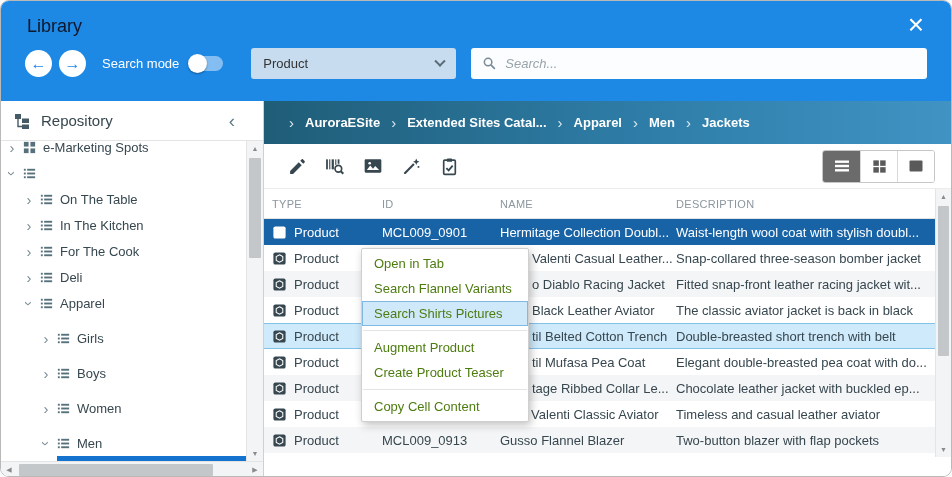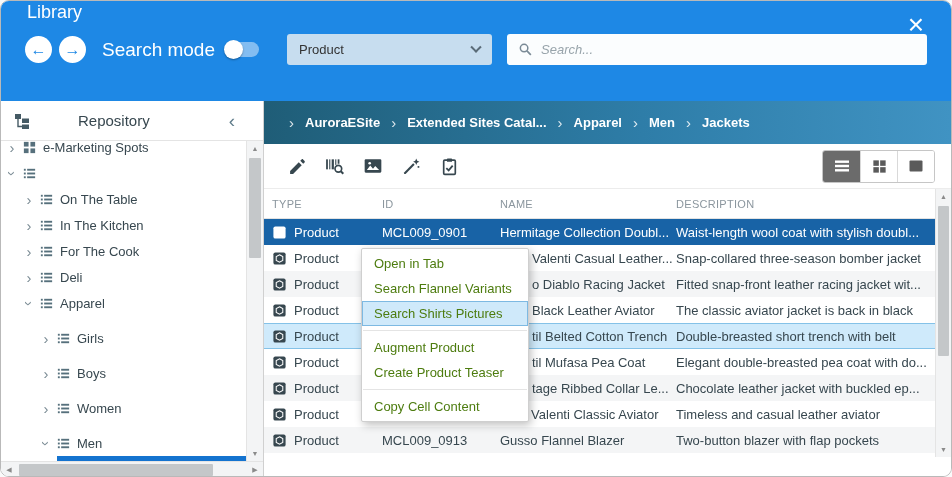--- a/index.html
+++ b/index.html
@@ -2,49 +2,49 @@
 <html><head>
 <meta charset="utf-8">
 <style>
   * { box-sizing: border-box; margin: 0; padding: 0; }
   body { margin:0; background:#fafafa; font-family:"Liberation Sans", sans-serif; }
   .window { position:relative; width:952px; height:477px; background:#fff;
             border:1px solid #b9b9b9; border-radius:9px; overflow:hidden; }
 
   
   .app-header { height:100px; background:#1e88e5; position:relative; }
-  .app-title { color:#ffffff; font-size:18px; font-weight:500; padding:1px 0 0 26px; }
+  .app-title { color:#0f172a; font-size:18px; font-weight:500; padding:15px 0 0 26px; }
   .close-btn { position:absolute; top:10px; right:20px; width:30px; height:30px; color:#fff;
                font-size:28px; font-weight:300; line-height:28px; text-align:center; cursor:pointer; }
   .controls { display:flex; align-items:center; padding:0 24px; margin-top:11px; }
   .nav-btn { width:27px; height:27px; border-radius:50%; background:#fff; color:#1e88e5;
              display:flex; align-items:center; justify-content:center; font-size:16px; font-weight:bold; }
   .nav-btn + .nav-btn { margin-left:7px; }
-  .sm-label { color:#fff; font-size:19px; margin-left:16px; }
+  .sm-label { color:#fff; font-size:13px; margin-left:16px; }
   .toggle { width:34px; height:15px; border-radius:8px; background:rgba(255,255,255,.45);
             position:relative; margin-left:10px; }
   .toggle .knob { position:absolute; left:-1px; top:-2px; width:19px; height:19px; border-radius:50%;
                   background:#fff; box-shadow:0 1px 2px rgba(0,0,0,.35); }
   .dropdown { margin-left:28px; width:205px; height:31px; background:#c7ddef; border-radius:3px;
               display:flex; align-items:center; padding:0 12px; color:#333; font-size:13px; }
   .dd-chev { margin-left:auto; width:8px; height:8px; border-right:2px solid #5a6b78;
              border-bottom:2px solid #5a6b78; transform:rotate(45deg) translate(-2px,-2px); }
   .searchbox { margin-left:15px; flex:1; height:31px; background:#fbfdfe; border-radius:3px;
                display:flex; align-items:center; padding:0 11px; margin-right:0; }
   .searchbox svg { color:#7a8a96; flex:none; }
   .searchbox input { border:0; outline:0; background:transparent; font-size:13px; font-style:italic;
                      color:#333; width:100%; margin-left:8px; font-family:"Liberation Sans", sans-serif; }
   .searchbox input::placeholder { color:#98a4ab; font-style:italic; }
 
   
   .main { display:flex; height:377px; }
 
   
   .sidebar { width:263px; flex:none; border-right:1px solid #d0d0d0; position:relative; background:#fff; }
-  .sb-header { height:40px; display:flex; align-items:center; padding:0 12px; border-bottom:1px solid #e4e4e4;gap:37px; }
+  .sb-header { height:40px; display:flex; align-items:center; padding:0 12px; border-bottom:1px solid #e4e4e4; }
   .sb-header svg { color:#455a64; }
   .sb-title { font-size:15px; color:#37474f; margin-left:10px; }
   .collapse { margin-left:auto; margin-right:16px; color:#607d8b; font-size:19px; line-height:1; cursor:pointer; }
   .tree { position:absolute; top:40px; left:0; right:17px; bottom:17px; overflow:hidden; }
   .tree-inner { margin-top:-7px; }
   .tree-row { display:flex; align-items:center; height:26px; font-size:13px; color:#37474f; cursor:pointer; }
   .lvl0 { padding-left:4px; } .lvl1 { padding-left:21px; } .lvl2 { padding-left:38px;margin-top:9px; } .lvl3 { padding-left:56px; }
   .tree-row .inner { display:flex; align-items:center; flex:1; height:100%; }
   .chev { width:14px; display:inline-block; text-align:center; color:#7a8b94; font-size:15px; line-height:1; }
   .chev::before { content:"\203A"; display:inline-block; }

